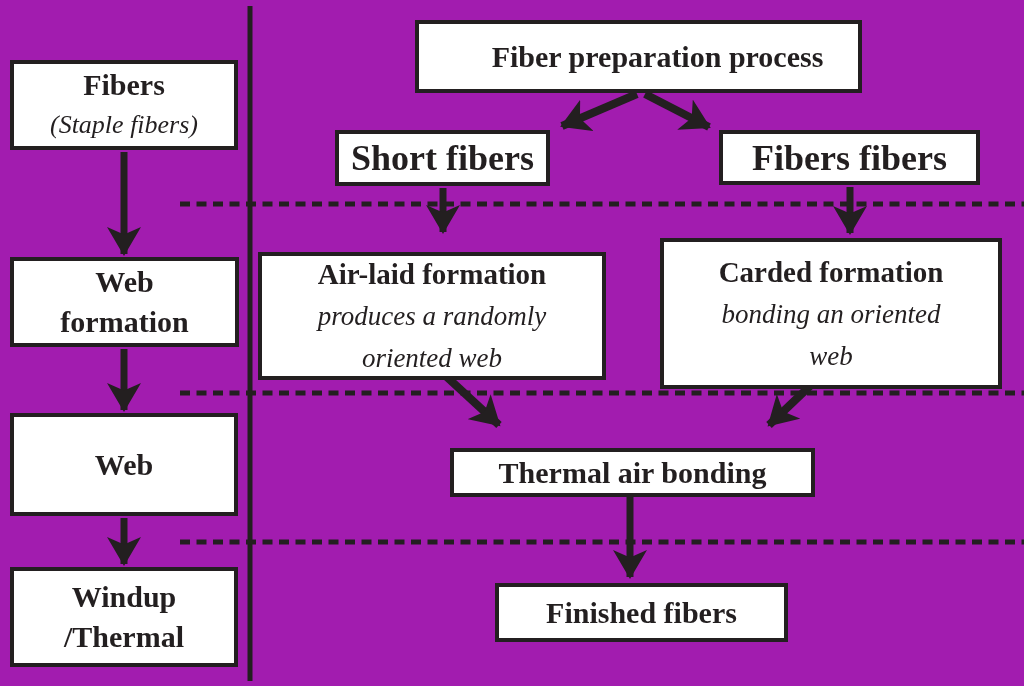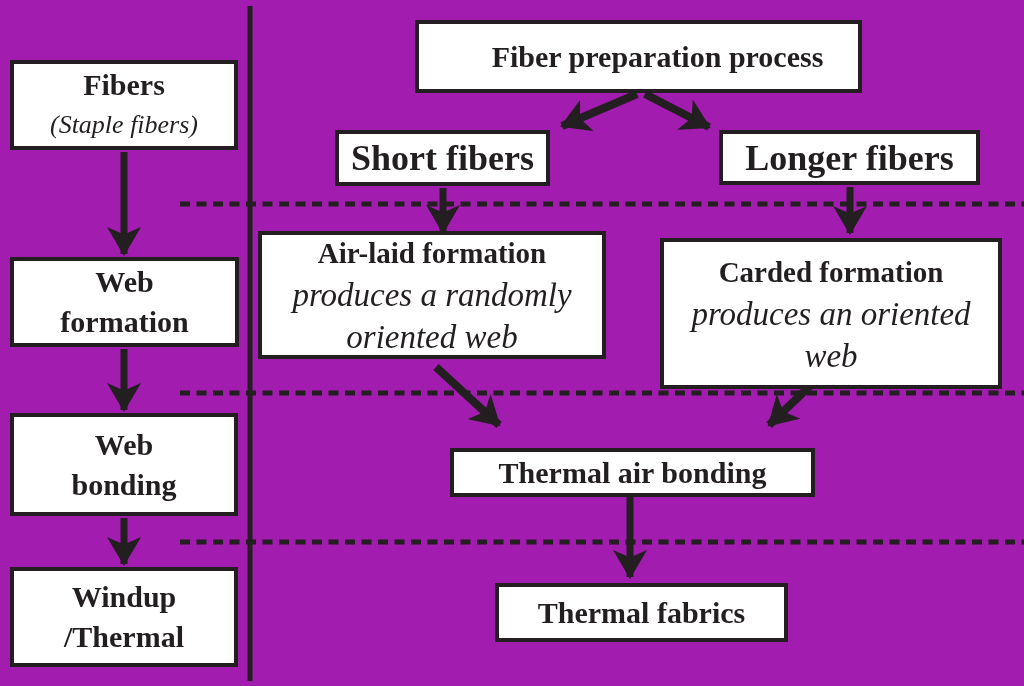--- a/index.html
+++ b/index.html
@@ -28,34 +28,34 @@
     flex-direction: column;
     align-items: center;
     justify-content: center;
     text-align: center;
     z-index: 2;
     line-height: 1.32;
   }
   .t  { font-weight: 700; font-size: 30px; line-height: 40px; white-space: nowrap; }
   .t28 { font-weight: 700; font-size: 36px; line-height: 38px; white-space: nowrap; }
   .sub { font-style: italic; font-weight: 400; font-size: 26px; line-height: 40px; white-space: nowrap; }
-  .sub2 { font-style: italic; font-weight: 400; font-size: 33px; line-height: 42px; white-space: nowrap; }
+  .sub2 { font-style: italic; font-weight: 400; font-size: 27px; line-height: 42px; white-space: nowrap; }
   .t3 { font-weight: 700; font-size: 29px; line-height: 42px; white-space: nowrap; }
 
   
   .fibers-box        { left: 10px;  top: 60px;  width: 228px; height: 90px; }
   .web-formation-box { left: 10px;  top: 257px; width: 229px; height: 90px; }
   .web-bonding-box   { left: 10px;  top: 413px; width: 228px; height: 103px; }
   .windup-box        { left: 10px;  top: 567px; width: 228px; height: 100px; }
 
   
   .fiber-prep-box    { left: 415px; top: 20px;  width: 447px; height: 73px; padding-left: 38px; }
   .short-fibers-box  { left: 335px; top: 130px; width: 215px; height: 56px; }
   .longer-fibers-box { left: 719px; top: 130px; width: 261px; height: 55px; }
-  .air-laid-box      { left: 258px; top: 231px; width: 348px; height: 128px; }
+  .air-laid-box      { left: 258px; top: 252px; width: 348px; height: 128px; }
   .carded-box        { left: 660px; top: 238px; width: 342px; height: 151px; }
   .thermal-box       { left: 450px; top: 448px; width: 365px; height: 49px; }
   .finished-box      { left: 495px; top: 583px; width: 293px; height: 59px; }
 </style>
 </head>
 <body>
 
 <div class="canvas">
 
   <svg class="connectors" viewBox="0 0 1024 686" xmlns="http://www.w3.org/2000/svg" aria-hidden="true">
@@ -92,53 +92,52 @@
     <div class="sub">(Staple fibers)</div>
   </div>
 
   <div class="box web-formation-box">
     <div class="t">Web</div>
     <div class="t">formation</div>
   </div>
 
   <div class="box web-bonding-box">
     <div class="t">Web</div>
-    <div class="t">bonding</div>
   </div>
 
   <div class="box windup-box">
     <div class="t">Windup</div>
     <div class="t">/Thermal</div>
   </div>
 
   <div class="box fiber-prep-box">
     <div class="t">Fiber preparation process</div>
   </div>
 
   <div class="box short-fibers-box">
     <div class="t28">Short fibers</div>
   </div>
 
   <div class="box longer-fibers-box">
-    <div class="t28">Longer fibers</div>
+    <div class="t28">Fibers fibers</div>
   </div>
 
   <div class="box air-laid-box">
     <div class="t3">Air-laid formation</div>
     <div class="sub2">produces a randomly</div>
     <div class="sub2">oriented web</div>
   </div>
 
   <div class="box carded-box">
     <div class="t3">Carded formation</div>
-    <div class="sub2">produces an oriented</div>
+    <div class="sub2">bonding an oriented</div>
     <div class="sub2">web</div>
   </div>
 
   <div class="box thermal-box">
     <div class="t">Thermal air bonding</div>
   </div>
 
   <div class="box finished-box">
-    <div class="t">Thermal fabrics</div>
+    <div class="t">Finished fibers</div>
   </div>
 
 </div>
 
 </body></html>

